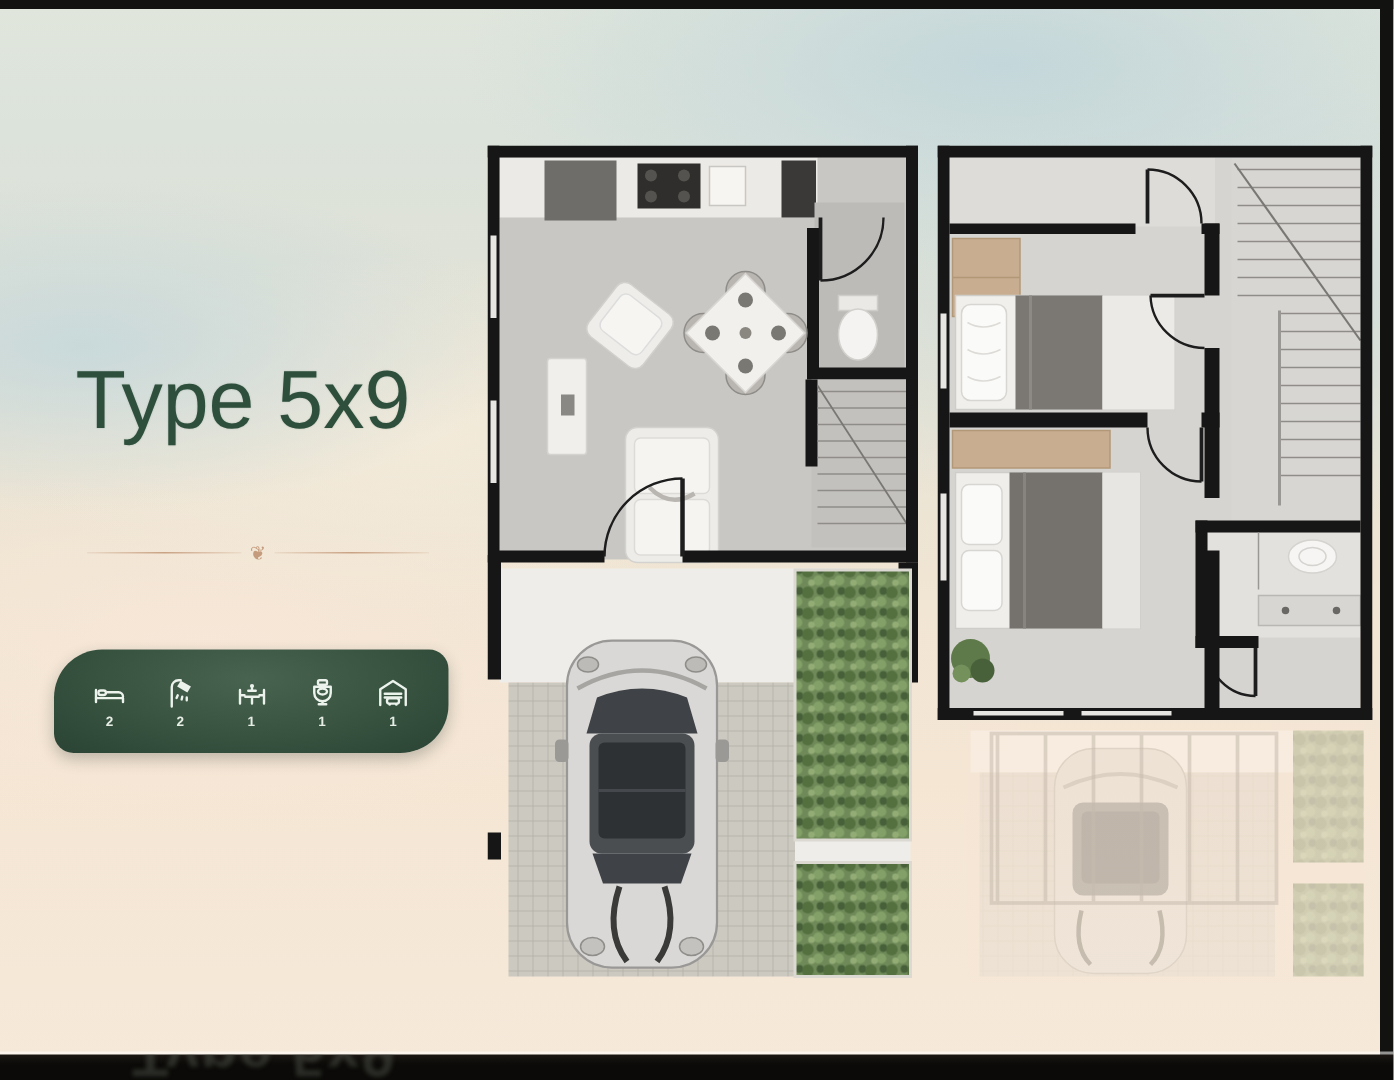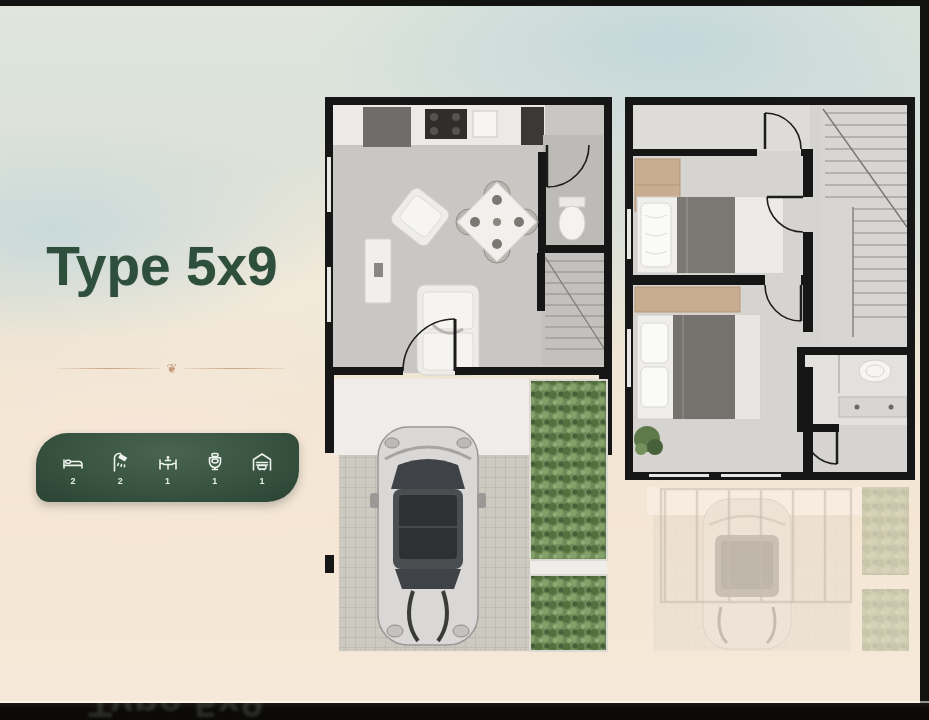--- a/index.html
+++ b/index.html
@@ -17,21 +17,21 @@
       radial-gradient(50% 25% at 15% 60%, rgba(247,231,216,.9) 0%, rgba(247,231,216,0) 70%),
       linear-gradient(180deg,#e0e6dc 0%,#dce3db 12%,#dfe2d8 24%,#e9e4d5 40%,#f1e5d3 55%,#f5e6d4 72%,#f6e9d9 100%);
   }
 
   .top-strip{position:absolute;top:0;left:0;width:929px;height:6px;background:#121210;}
   .right-strip{position:absolute;top:0;right:0;width:9px;height:720px;background:#121210;}
   .bottom-band{position:absolute;left:0;bottom:0;width:929px;height:17px;background:linear-gradient(180deg,#1a1713 0%,#0b0a08 40%,#0b0a08 100%);box-shadow:0 -2px 0 rgba(255,255,255,.55);overflow:hidden;}
   .reflection{position:absolute;left:88px;top:-2px;font-size:40px;font-weight:bold;color:rgba(90,95,85,.4);transform:scaleY(-1);transform-origin:50% 12px;filter:blur(1.5px);letter-spacing:1px;}
 
   .title{position:absolute;left:28px;top:236px;width:268px;text-align:center;
-    font-size:55px;font-weight:bold;color:#2f4f3d;letter-spacing:0;line-height:1.1;
+    font-size:55px;font-weight:normal;color:#2f4f3d;letter-spacing:0;line-height:1.1;
     text-shadow:0 0 1px rgba(47,79,61,.35);}
   .divider{position:absolute;left:58px;top:360px;width:228px;height:16px;display:flex;align-items:center;justify-content:center;color:#c49b7d;}
   .divider .line{flex:1;height:1px;background:linear-gradient(90deg,rgba(196,155,125,.15),#c9a284,rgba(196,155,125,.15));}
   .divider .orn{font-size:13px;line-height:13px;padding:0 6px;}
 
   .amenity-bar{position:absolute;left:36px;top:433px;width:263px;height:69px;
     background:radial-gradient(90% 130% at 50% 28%, #48634f 0%, #37523f 45%, #223a2e 100%);
     border-radius:32px 13px 32px 13px;
     box-shadow:0 4px 10px rgba(40,55,45,.28);
     display:flex;align-items:center;justify-content:space-between;padding:0 20px;box-sizing:border-box;}

